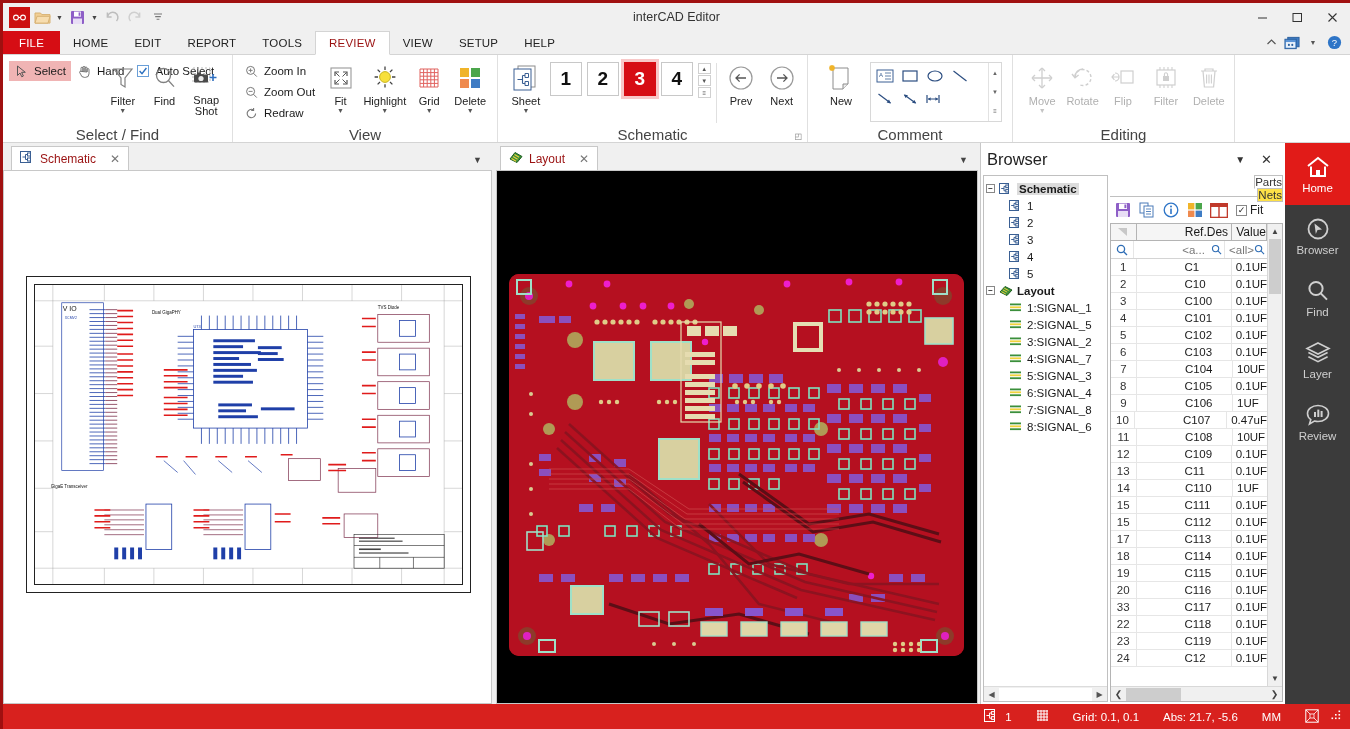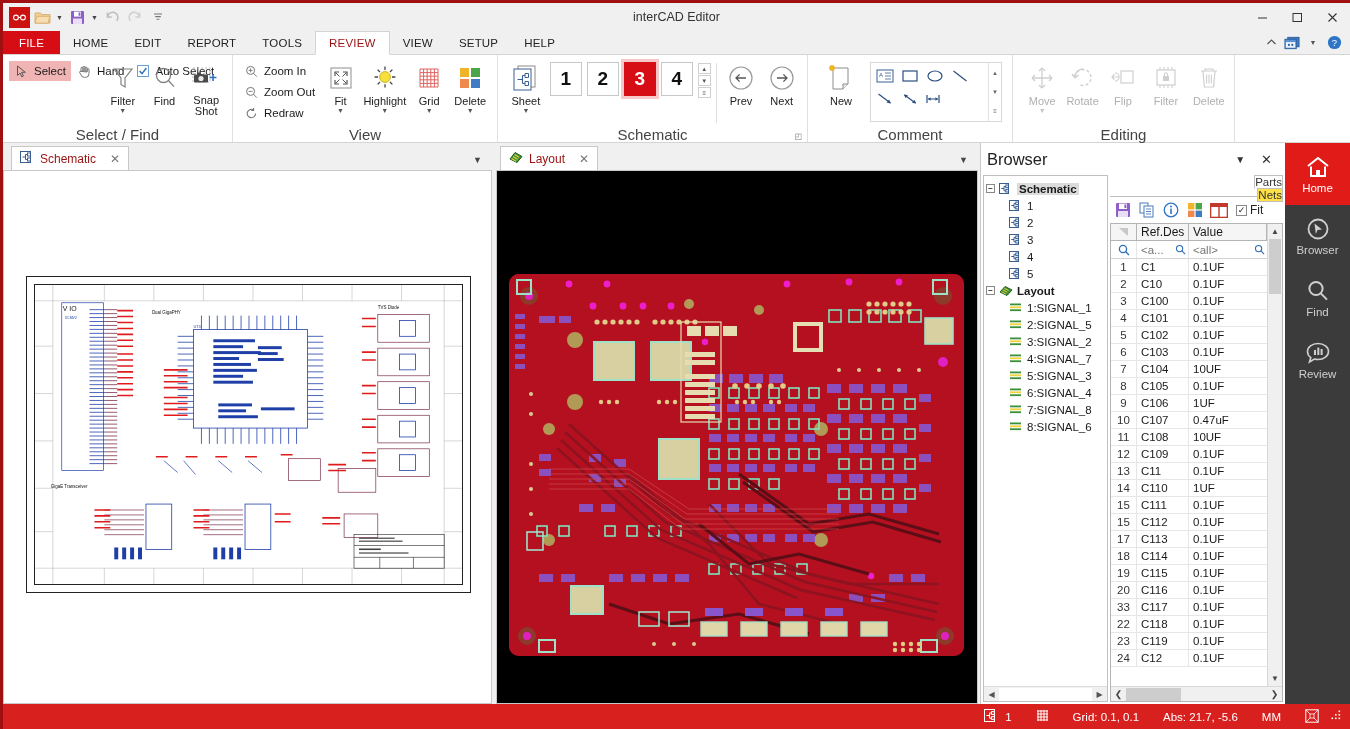--- a/index.html
+++ b/index.html
@@ -194,21 +194,21 @@
 
   .gridwrap { flex: 1; border: 1px solid #b4b4b4; display: flex; flex-direction: column; min-height: 0; background:#fff; }
   .gtablezone { flex: 1; display: flex; min-height: 0; }
   .gtable { flex: 1; display: flex; flex-direction: column; min-width: 0; overflow: hidden; }
   .grow { display: flex; height: 17px; border-bottom: 1px solid #e6e6e6; font-size: 11.5px; }
   .grow.header { background: #f5f5f5; border-bottom: 1px solid #b4b4b4; font-size: 12px; }
   .grow.filter { background: #fff; border-bottom: 1px solid #d4d4d4; height: 18px; }
   .gc-idx { width: 26px; display: flex; align-items: center; justify-content: center; color: #333;
      border-right: 1px solid #e6e6e6; background:#fff; }
   .grow.header .gc-idx { background:#f5f5f5; border-right: 1px solid #b4b4b4; position: relative;}
-  .gc-ref { width: 52px; padding-left: 4px; display: flex; align-items: center; border-right: 1px solid #e6e6e6; }
+  .gc-ref { width: 52px; padding-left: 4px; display: flex; align-items: center; border-right: 1px solid #e6e6e6; margin-left: 44px; }
   .gc-val { flex: 1; padding-left: 4px; display: flex; align-items: center; }
   .grow.header .gc-ref, .grow.header .gc-val { border-right: 1px solid #b4b4b4; }
   .flt { display:flex; align-items:center; justify-content: space-between; padding-right:2px; color:#777; }
   .gscroll { width: 15px; background: #f0f0f0; display: flex; flex-direction: column; border-left:1px solid #d8d8d8;}
   .gscroll .sa { height: 15px; display: flex; align-items: center; justify-content: center; font-size: 8px; color: #444; }
   .gscroll .sthumb { height: 55px; background: #cdcdcd; margin: 0 1px; }
   .gscroll .strough { flex: 1; }
   .ghbar { height: 15px; background: #f0f0f0; display: flex; align-items: center; border-top:1px solid #d8d8d8; }
   .ghbar .sa { width: 15px; display: flex; align-items: center; justify-content: center; font-size: 9px; color: #444; }
   .ghbar .thumb { width: 55px; height: 13px; background: #cdcdcd; }
@@ -1597,20 +1597,30 @@
         <svg width="24" height="24" viewBox="0 0 24 24">
             <circle cx="10" cy="9.5" r="6.6" fill="none" stroke="#cfcfcf" stroke-width="2"></circle>
             <path d="M14.8 14.4 L21 20.6" stroke="#cfcfcf" stroke-width="2"></path>
           </svg>
       </span>
       <span>Find</span>
     </div>
     <div class="rnitem">
       <span class="rnic">
         <svg width="26" height="24" viewBox="0 0 26 24">
+            <path d="M13 2 L24 7.5 L13 13 L2 7.5 Z" fill="none" stroke="#cfcfcf" stroke-width="1.6"></path>
+            <path d="M3.4 11.5 L13 16.3 L22.6 11.5" fill="none" stroke="#cfcfcf" stroke-width="1.6"></path>
+            <path d="M3.4 15.8 L13 20.6 L22.6 15.8" fill="none" stroke="#cfcfcf" stroke-width="1.6"></path>
+          </svg>
+      </span>
+      <span>Layer</span>
+    </div>
+    <div class="rnitem">
+      <span class="rnic">
+        <svg width="26" height="24" viewBox="0 0 26 24">
             <path d="M13 2.5 c6 0 10.5 3.6 10.5 8 s-4.5 8 -10.5 8 c-1.3 0 -2.5 -0.2 -3.6 -0.5 L4.5 21 L5.8 16.6 C3.7 15.1 2.5 13 2.5 10.5 c0 -4.4 4.5 -8 10.5 -8 Z" fill="none" stroke="#cfcfcf" stroke-width="1.6"></path>
             <rect x="9" y="9" width="2" height="5" fill="#cfcfcf"></rect>
             <rect x="12.3" y="6.6" width="2" height="7.4" fill="#cfcfcf"></rect>
             <rect x="15.6" y="8" width="2" height="6" fill="#cfcfcf"></rect>
           </svg>
       </span>
       <span>Review</span>
     </div>
   </div>
 

